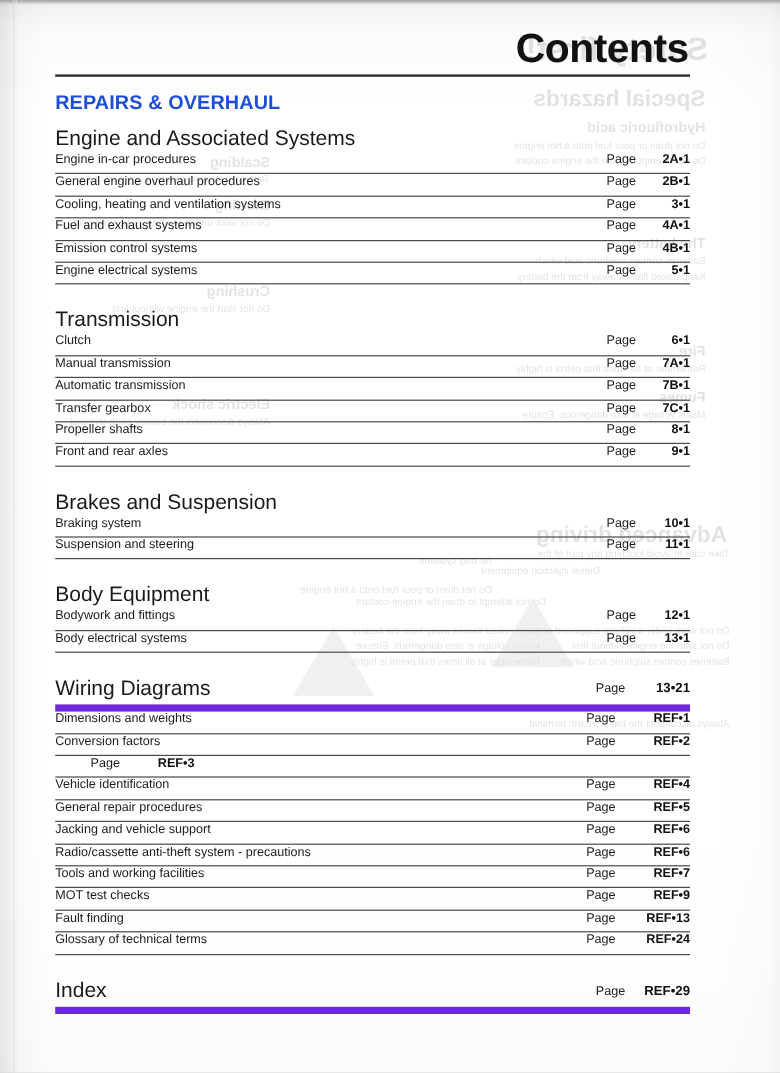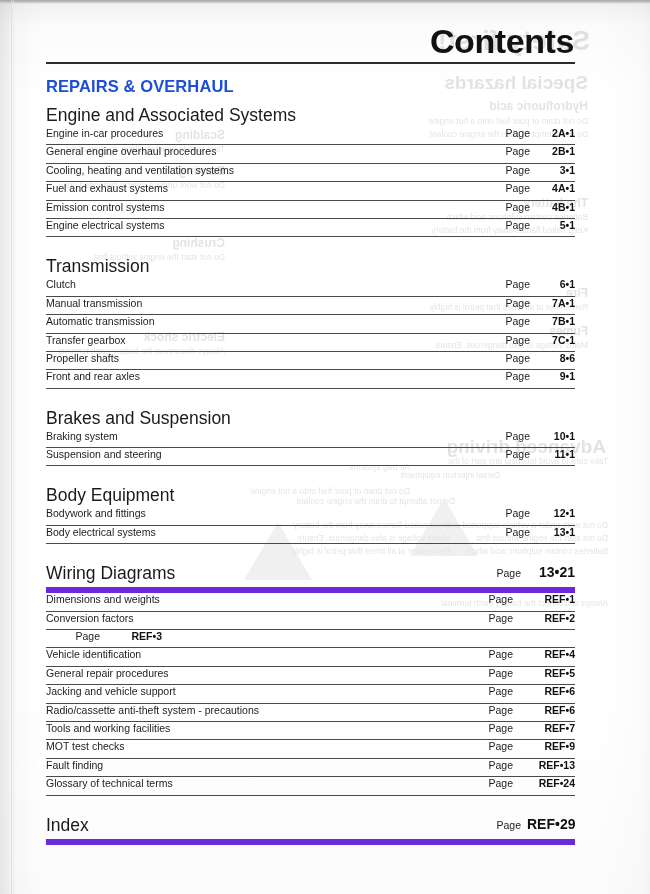--- a/index.html
+++ b/index.html
@@ -189,21 +189,21 @@
   .big-row .page-label {
     flex: 0 0 auto;
     font-size: 10.5px;
     color: #1c1c1c;
     padding-right: 6px;
     position: relative;
     top: -2px;
   }
   .big-row .page-num {
     flex: 0 0 auto;
-    font-size: 14px;
+    font-size: 11px;
     font-weight: bold;
     color: #111;
     text-align: right;
     width: 48px;
     position: relative;
     top: -2px;
   }
 
   .group { margin-bottom: 0; }
 </style>
@@ -327,21 +327,21 @@
           <span class="page-num">7B•1</span>
         </div>
         <div class="row chap">
           <span class="entry">Transfer gearbox</span>
           <span class="page-label">Page</span>
           <span class="page-num">7C•1</span>
         </div>
         <div class="row chap">
           <span class="entry">Propeller shafts</span>
           <span class="page-label">Page</span>
-          <span class="page-num">8•6</span>
+          <span class="page-num">8•1</span>
         </div>
         <div class="row chap">
           <span class="entry">Front and rear axles</span>
           <span class="page-label">Page</span>
           <span class="page-num">9•1</span>
         </div>
       </div>
 
       <div class="group">
         <div class="section-title spaced">Brakes and Suspension</div>

